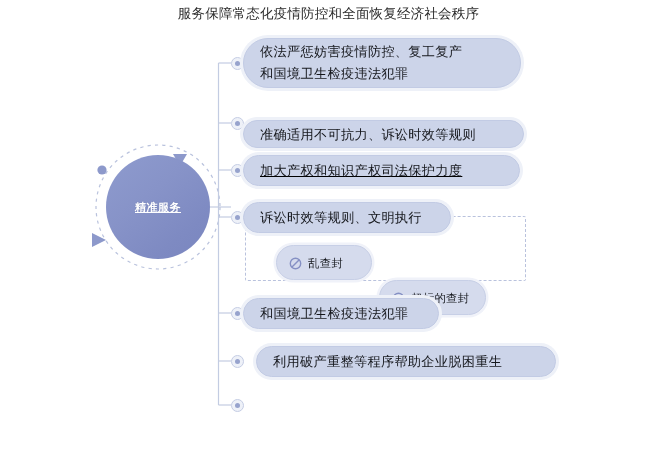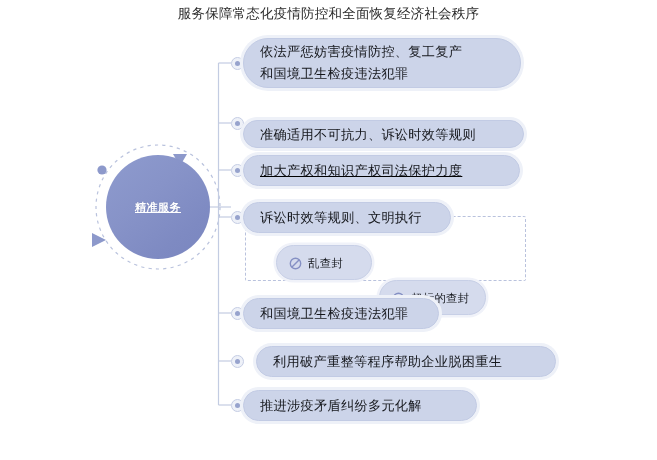--- a/index.html
+++ b/index.html
@@ -241,17 +241,14 @@
   </div>
 
   <div class="pill" style="left:243px; top:298px; width:196px; height:31px;">
     <span class="ptext">和国境卫生检疫违法犯罪</span>
   </div>
 
   <div class="pill" style="left:256px; top:346px; width:300px; height:31px;">
     <span class="ptext">利用破产重整等程序帮助企业脱困重生</span>
   </div>
 
-  <div class="pill" style="left:243px; top:390px; width:234px; height:31px;">
-    <span class="ptext">推进涉疫矛盾纠纷多元化解</span>
-  </div>
 
 </div>
 
 </body></html>

